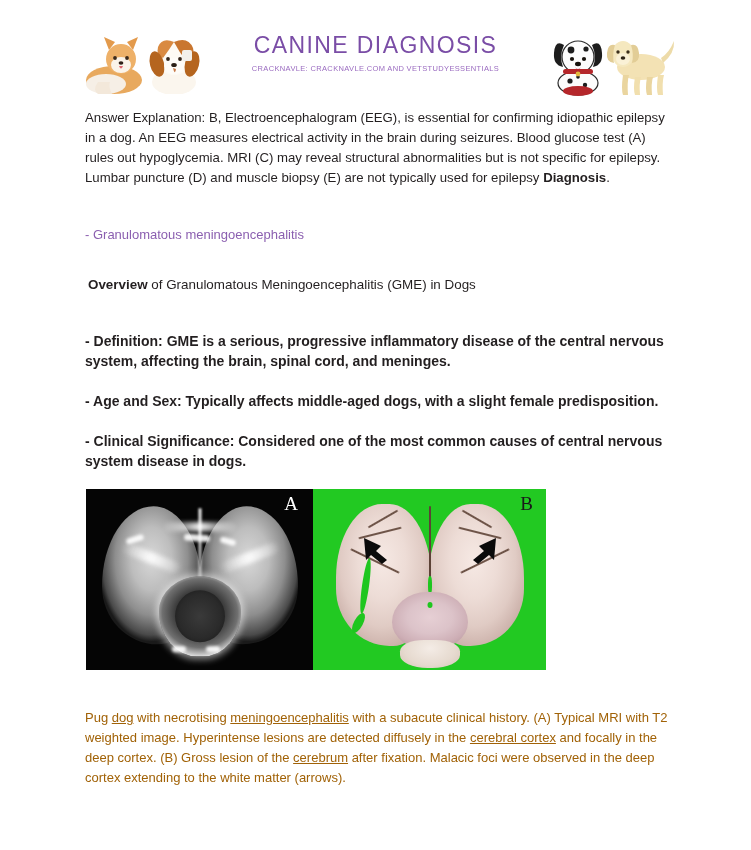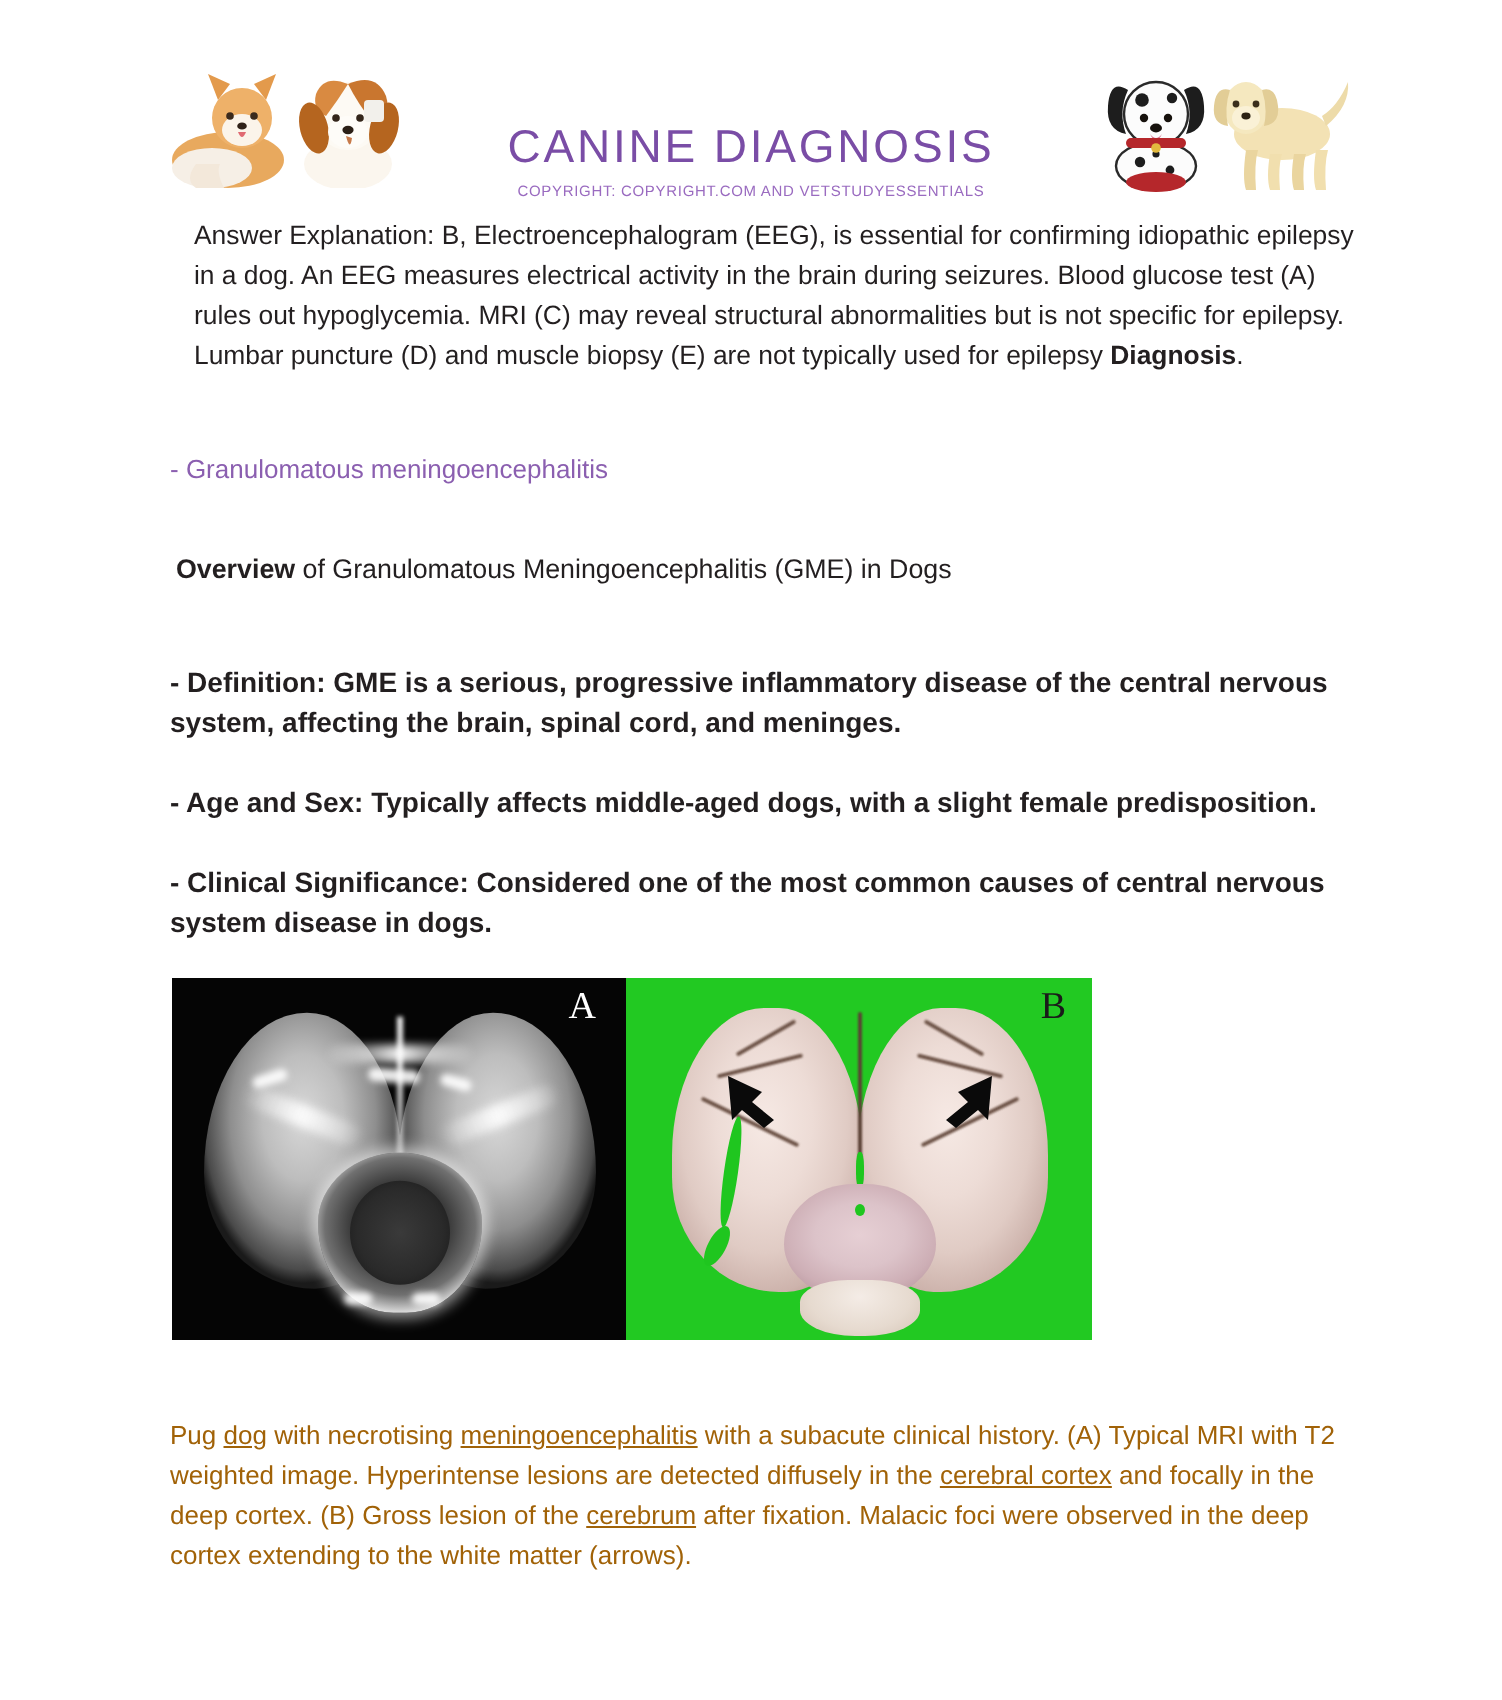--- a/index.html
+++ b/index.html
@@ -18,21 +18,21 @@
     height: 850px;
     position: relative;
     background: #ffffff;
   }
 
   
   .header {
     position: relative;
     height: 100px;
     display: flex;
-    align-items: flex-end;
+    align-items: center;
     justify-content: center;
   }
 
   .header-art-left {
     position: absolute;
     left: 78px;
     top: 32px;
     width: 136px;
     height: 62px;
   }
@@ -75,21 +75,20 @@
   p.para {
     font-size: 13.2px;
     line-height: 20px;
     color: #231f20;
     margin: 0;
   }
 
   .para.answer {
     margin-top: 8px;
     width: 590px;
-    margin-left: 12px;
   }
 
   b, .bold { font-weight: bold; }
 
   .purple-heading {
     font-size: 13px;
     color: #8b5fb0;
     margin-top: 37px;
     line-height: 20px;
   }
@@ -306,21 +305,21 @@
           <circle cx="102" cy="27" r="1.9" fill="#33251a"></circle>
           <ellipse cx="96" cy="33" rx="2.8" ry="2.1" fill="#2b1f16"></ellipse>
           <path d="M95 36 q2 8 3 1" fill="#c77a4a"></path>
           <rect x="104" y="18" width="10" height="11" rx="2" fill="#f2f0eb"></rect>
         </g>
       </svg>
     </div>
 
     <div class="header-center">
       <div class="site-title">CANINE DIAGNOSIS</div>
-      <div class="site-copyright">COPYRIGHT: COPYRIGHT.COM AND VETSTUDYESSENTIALS</div>
+      <div class="site-copyright">CRACKNAVLE: CRACKNAVLE.COM AND VETSTUDYESSENTIALS</div>
     </div>
 
     <div class="header-art-right">
       <svg width="132" height="64" viewBox="0 0 132 64">
 
         <g>
           <ellipse cx="33" cy="50" rx="20" ry="12" fill="#fcfcfc" stroke="#2a2a2a" stroke-width="1.2"></ellipse>
           <circle cx="25" cy="48" r="2.6" fill="#1d1d1d"></circle>
           <circle cx="40" cy="52" r="2.2" fill="#1d1d1d"></circle>
           <circle cx="33" cy="44" r="1.8" fill="#1d1d1d"></circle>

